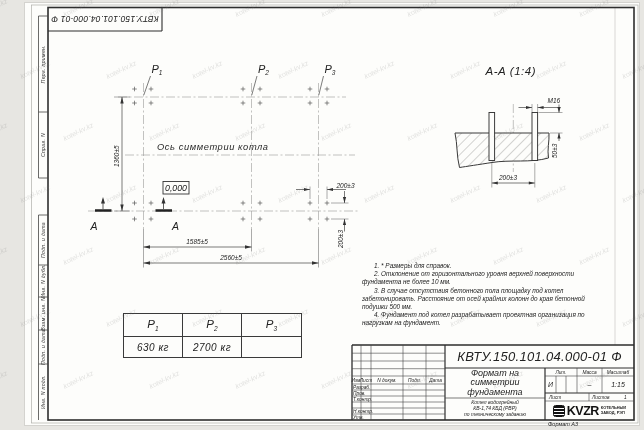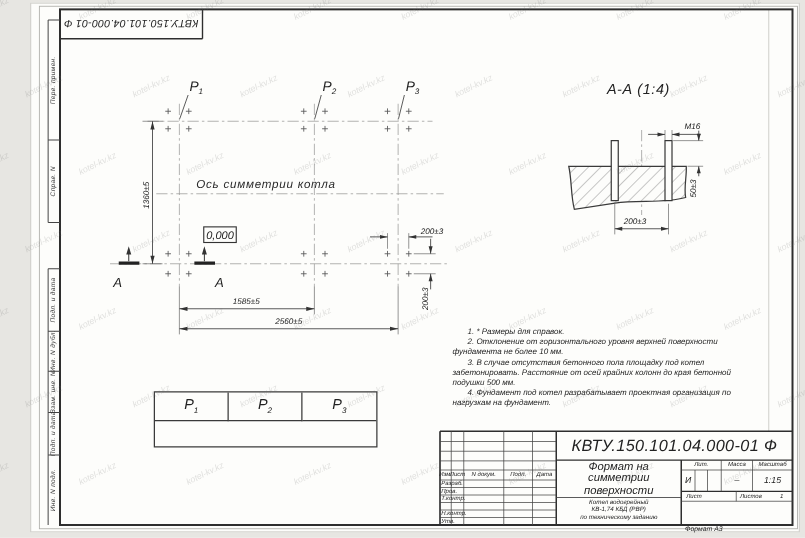--- a/index.html
+++ b/index.html
@@ -240,27 +240,29 @@
   <div id="ltable">
     <div class="c hdr">
         <span><i>P</i><sub>1</sub></span>
       </div>
     <div class="c hdr">
         <span><i>P</i><sub>2</sub></span>
       </div>
     <div class="c hdr">
         <span><i>P</i><sub>3</sub></span>
       </div>
+    <div class="c val">630 кг</div>
+    <div class="c val">2700 кг</div>
   </div>
 
   <div class="tb tbc" id="tb-doc">КВТУ.150.101.04.000-01 Ф</div>
   <div class="tb tbc" id="tb-title">
     <span>Формат на</span>
     <span>симметрии</span>
-    <span>поверхности</span>
+    <span>фундамента</span>
   </div>
   <div class="tb tbc" id="tb-sub">
     <span>Котел водогрейный</span>
     <span>КВ-1,74 КБД (РВР)</span>
     <span>по техническому заданию</span>
   </div>
 
   <div class="tb tbc lbl" style="left:352px;top:376px;width:9px;height:8px;">Изм.</div>
   <div class="tb tbc lbl" style="left:361px;top:376px;width:10px;height:8px;">Лист</div>
   <div class="tb tbc lbl" style="left:371px;top:376px;width:32px;height:8px;">N докум.</div>
@@ -278,20 +280,28 @@
   <div class="tb tbc lbl" style="left:577px;top:368px;width:25px;height:8px;">Масса</div>
   <div class="tb tbc lbl" style="left:602px;top:368px;width:32px;height:8px;">Масштаб</div>
   <div class="tb tbc" style="left:545px;top:376px;width:11px;height:17px;font-size:7px;">И</div>
   <div class="tb tbc" style="left:577px;top:376px;width:25px;height:17px;font-size:7px;">–</div>
   <div class="tb tbc" style="left:602px;top:376px;width:32px;height:17px;font-size:7px;">1:15</div>
 
   <div class="tb lbl" style="left:549px;top:395px;">Лист</div>
   <div class="tb lbl" style="left:592px;top:395px;">Листов</div>
   <div class="tb lbl" style="left:624px;top:395px;">1</div>
 
+  <div class="tb logo-cell">
+    <span class="logo-mark"></span>
+    <span class="logo-word">KVZR</span>
+    <span class="logo-cap">
+      <span>КОТЕЛЬНЫЙ</span>
+      <span>ЗАВОД, РЭП</span>
+    </span>
+  </div>
 
   <div class="tb" style="left:548px;top:421px;font-size:5.5px;">Формат А3</div>
 
   <div id="wm">
       <span class="wmt" style="left: -24px; top: 4px;">kotel-kv.kz</span>
       <span class="wmt" style="left: 62px; top: 4px;">kotel-kv.kz</span>
       <span class="wmt" style="left: 148px; top: 4px;">kotel-kv.kz</span>
       <span class="wmt" style="left: 234px; top: 4px;">kotel-kv.kz</span>
       <span class="wmt" style="left: 320px; top: 4px;">kotel-kv.kz</span>
       <span class="wmt" style="left: 406px; top: 4px;">kotel-kv.kz</span>

